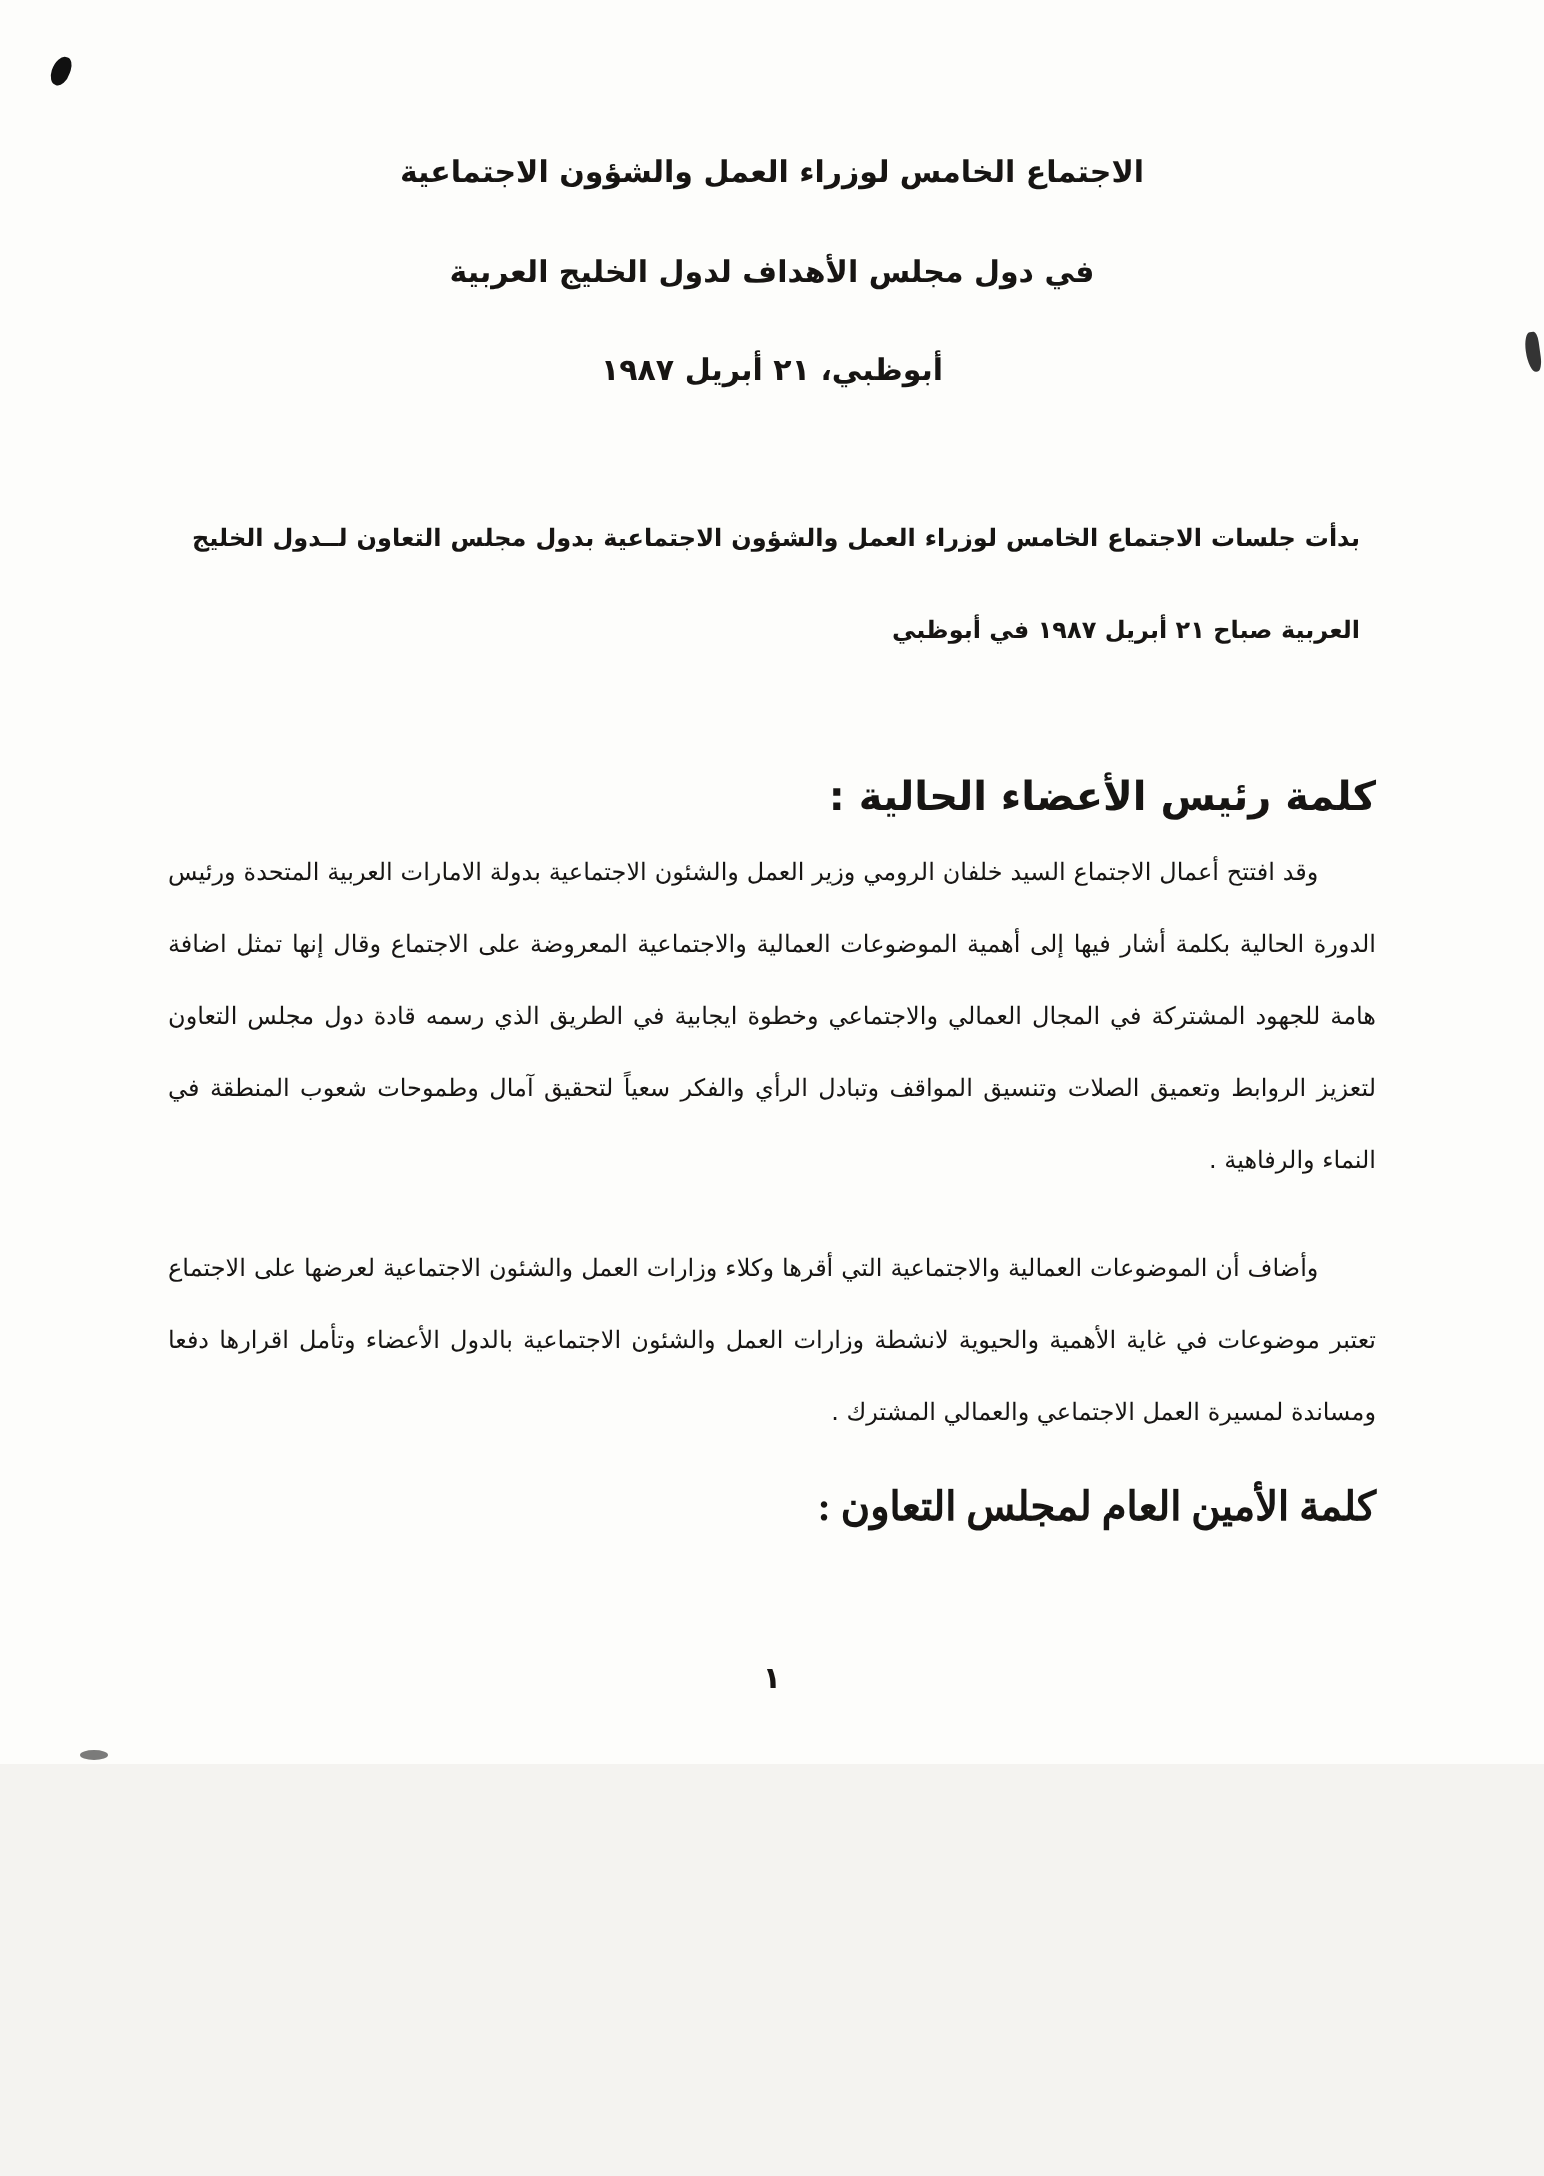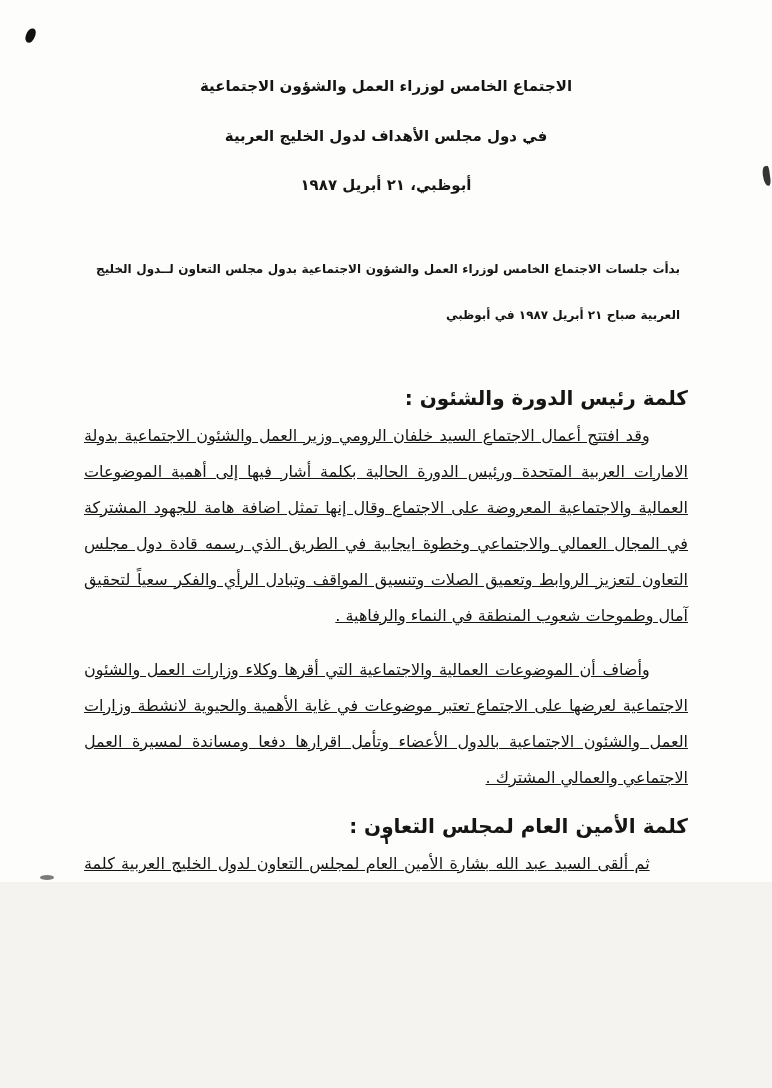--- a/index.html
+++ b/index.html
@@ -37,28 +37,27 @@
     font-weight: bold;
     line-height: 46px;
     text-align: justify;
   }
   .section-heading {
     margin: 48px 0 6px 0;
     font-size: 20px;
     font-weight: bold;
     line-height: 1.2;
   }
-  .section-heading.tight { margin-top: 8px; }
+  .section-heading.tight { margin-top: 8px; font-family: Liberation Serif, serif; }
   .body-para {
     margin: 8px 0 18px 0;
-    font-size: 16px;
+    font-size: 12px;
     line-height: 36px;
     text-align: justify;
     text-indent: 2.4em;
-    text-decoration: underline;
   }
   .page-footer {
     position: absolute;
     bottom: 34px;
     left: 0;
     right: 0;
     text-align: center;
   }
   .page-number {
     font-size: 15px;
@@ -100,27 +99,26 @@
 
   <header class="title-block">
     <div class="title-line">الاجتماع الخامس لوزراء العمل والشؤون الاجتماعية</div>
     <div class="title-line">في دول مجلس الأهداف لدول الخليج العربية</div>
     <div class="title-line">أبوظبي، ٢١ أبريل ١٩٨٧</div>
   </header>
 
   <p class="intro">بدأت جلسات الاجتماع الخامس لوزراء العمل والشؤون الاجتماعية بدول مجلس التعاون لــدول الخليج العربية صباح ٢١ أبريل ١٩٨٧ في أبوظبي</p>
 
   <section>
-    <h2 class="section-heading">كلمة رئيس الدورة والشئون :</h2>
+    <h2 class="section-heading">كلمة رئيس الأعضاء الحالية :</h2>
     <p class="body-para">وقد افتتح أعمال الاجتماع السيد خلفان الرومي وزير العمل والشئون الاجتماعية بدولة الامارات العربية المتحدة ورئيس الدورة الحالية بكلمة أشار فيها إلى أهمية الموضوعات العمالية والاجتماعية المعروضة على الاجتماع وقال إنها تمثل اضافة هامة للجهود المشتركة في المجال العمالي والاجتماعي وخطوة ايجابية في الطريق الذي رسمه قادة دول مجلس التعاون لتعزيز الروابط وتعميق الصلات وتنسيق المواقف وتبادل الرأي والفكر سعياً لتحقيق آمال وطموحات شعوب المنطقة في النماء والرفاهية .</p>
     <p class="body-para">وأضاف أن الموضوعات العمالية والاجتماعية التي أقرها وكلاء وزارات العمل والشئون الاجتماعية لعرضها على الاجتماع تعتبر موضوعات في غاية الأهمية والحيوية لانشطة وزارات العمل والشئون الاجتماعية بالدول الأعضاء وتأمل اقرارها دفعا ومساندة لمسيرة العمل الاجتماعي والعمالي المشترك .</p>
   </section>
 
   <section>
     <h2 class="section-heading tight">كلمة الأمين العام لمجلس التعاون :</h2>
-    <p class="body-para">ثم ألقى السيد عبد الله بشارة الأمين العام لمجلس التعاون لدول الخليج العربية كلمة نوه فيها بأهمية الأهداف المرجوة من التعاون العمالي والاجتماعي بين دول المجلس تحقيقا لأهدافه باعتباره صرح المستقبل وبناء الغد ومسيرة الأجيال القادمة .</p>
   </section>
 
   <footer class="page-footer">
     <span class="page-number">١</span>
   </footer>
 
 </div>
 
 </body></html>

